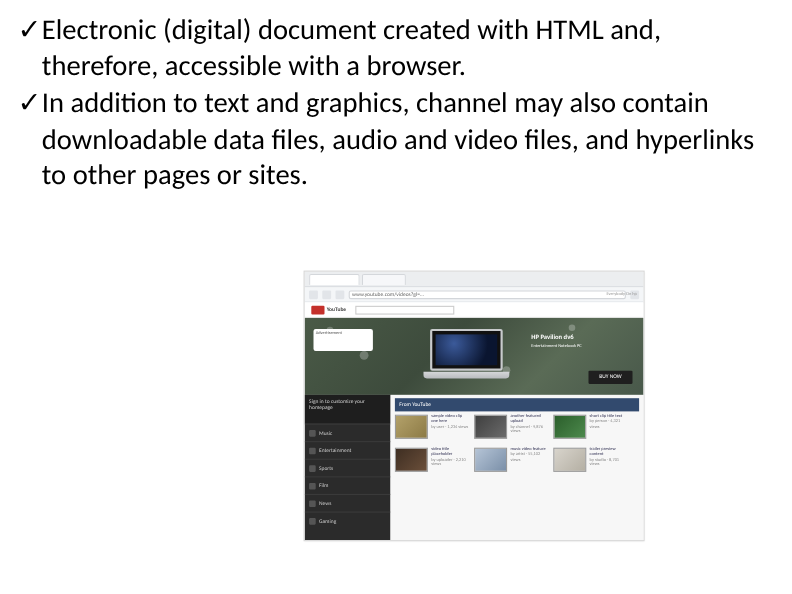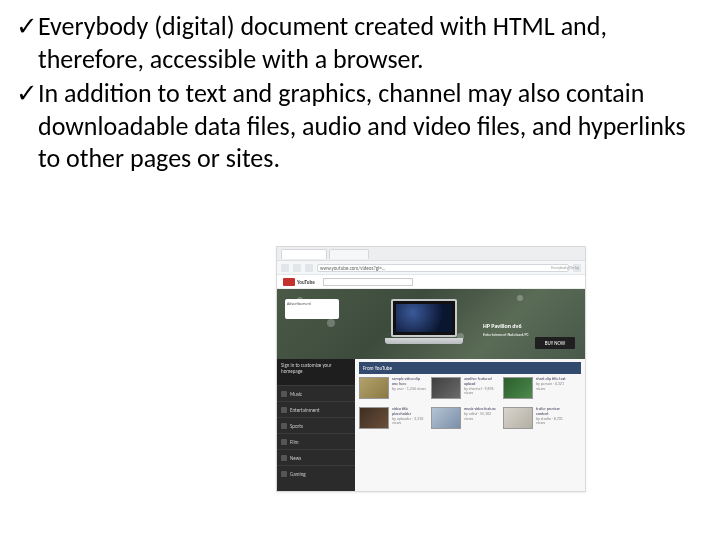--- a/index.html
+++ b/index.html
@@ -55,21 +55,21 @@
   
   .hero { height: 70px; background: linear-gradient(135deg,#4a5a47 0%, #3d4b3c 40%, #5a6b56 70%, #48584a 100%); position:relative; overflow:hidden; }
   .hero-snow { position:absolute; width:6px; height:6px; background:rgba(255,255,255,0.25); border-radius:50%; }
   .s1{top:8px;left:20px;} .s2{top:30px;left:50px;width:8px;height:8px;} .s3{top:12px;left:150px;} .s4{top:44px;left:180px;width:7px;height:7px;} .s5{top:6px;left:240px;}
   .hero-badge { position:absolute; left:8px; top:10px; width:54px; height:20px; background:#fff; border-radius:2px; font-size:4px; color:#555; padding:2px; }
   .laptop { position:absolute; left:108px; top:10px; width:78px; height:50px; }
   .laptop-screen { width:66px; height:38px; background:#111; border:2px solid #c8cacc; border-radius:2px; margin:0 auto; position:relative; }
   .laptop-screen::after{ content:""; position:absolute; inset:3px; background: radial-gradient(circle at 30% 30%, #3b5a9a 0%, #0a1530 70%); }
   .laptop-base { width:78px; height:6px; background:linear-gradient(#d5d7d9,#b8bbbe); border-radius:0 0 3px 3px; margin-top:1px; }
   .hero-txt { position:absolute; right:10px; top:14px; width:92px; color:#fff; }
-  .hero-txt-main { font-size:6px; font-weight:bold; line-height:1.1;margin-top:20px; }
+  .hero-txt-main { font-size:6px; font-weight:bold; line-height:1.1; }
   .hero-txt-sub { font-size:4px; margin-top:2px; }
   .hero-cta { position:absolute; right:10px; bottom:10px; width:40px; height:12px; background:#1f1f1f; color:#fff; font-size:5px; text-align:center; line-height:12px; border-radius:1px; }
   .hero-brand { position:absolute; right:6px; top:-10px; font-size:4px; color:#999; }
   
   .content { position:absolute; left:0; right:0; top:84px; bottom:0; display:flex; }
   .sidebar { width: 78px; background:#2b2b2b; padding:0; }
   .sb-header { height:26px; background:#1e1e1e; color:#cfcfcf; font-size:5px; padding:3px 4px; line-height:1.2; }
   .sb-item { height:16px; border-top:1px solid #3a3a3a; color:#c9c9c9; font-size:5px; display:flex; align-items:center; gap:3px; padding:0 4px; }
   .sb-ico { width:6px; height:6px; background:#555; border-radius:1px; }
   .main { flex:1; background:#f7f7f7; padding:3px 4px; }
@@ -86,21 +86,21 @@
   .vid-meta { font-size:4px; color:#335; line-height:1.2; }
   .vid-sub { color:#888; }
   .row2 { margin-top:4px; }
 </style>
 </head>
 <body>
 
 <ul class="bullet-list">
   <li class="bullet-item">
     <span class="check">✓</span>
-    <span class="bullet-text">Everybody (digital) document created with HTML and, therefore, accessible with a browser.</span>
+    <span class="bullet-text">Electronic (digital) document created with HTML and, therefore, accessible with a browser.</span>
   </li>
   <li class="bullet-item">
     <span class="check">✓</span>
     <span class="bullet-text">In addition to text and graphics, channel may also contain downloadable data files, audio and video files, and hyperlinks to other pages or sites.</span>
   </li>
 </ul>
 
 <div class="screenshot-wrap">
   <div class="bc-top">
     <div class="bc-tab"></div>

